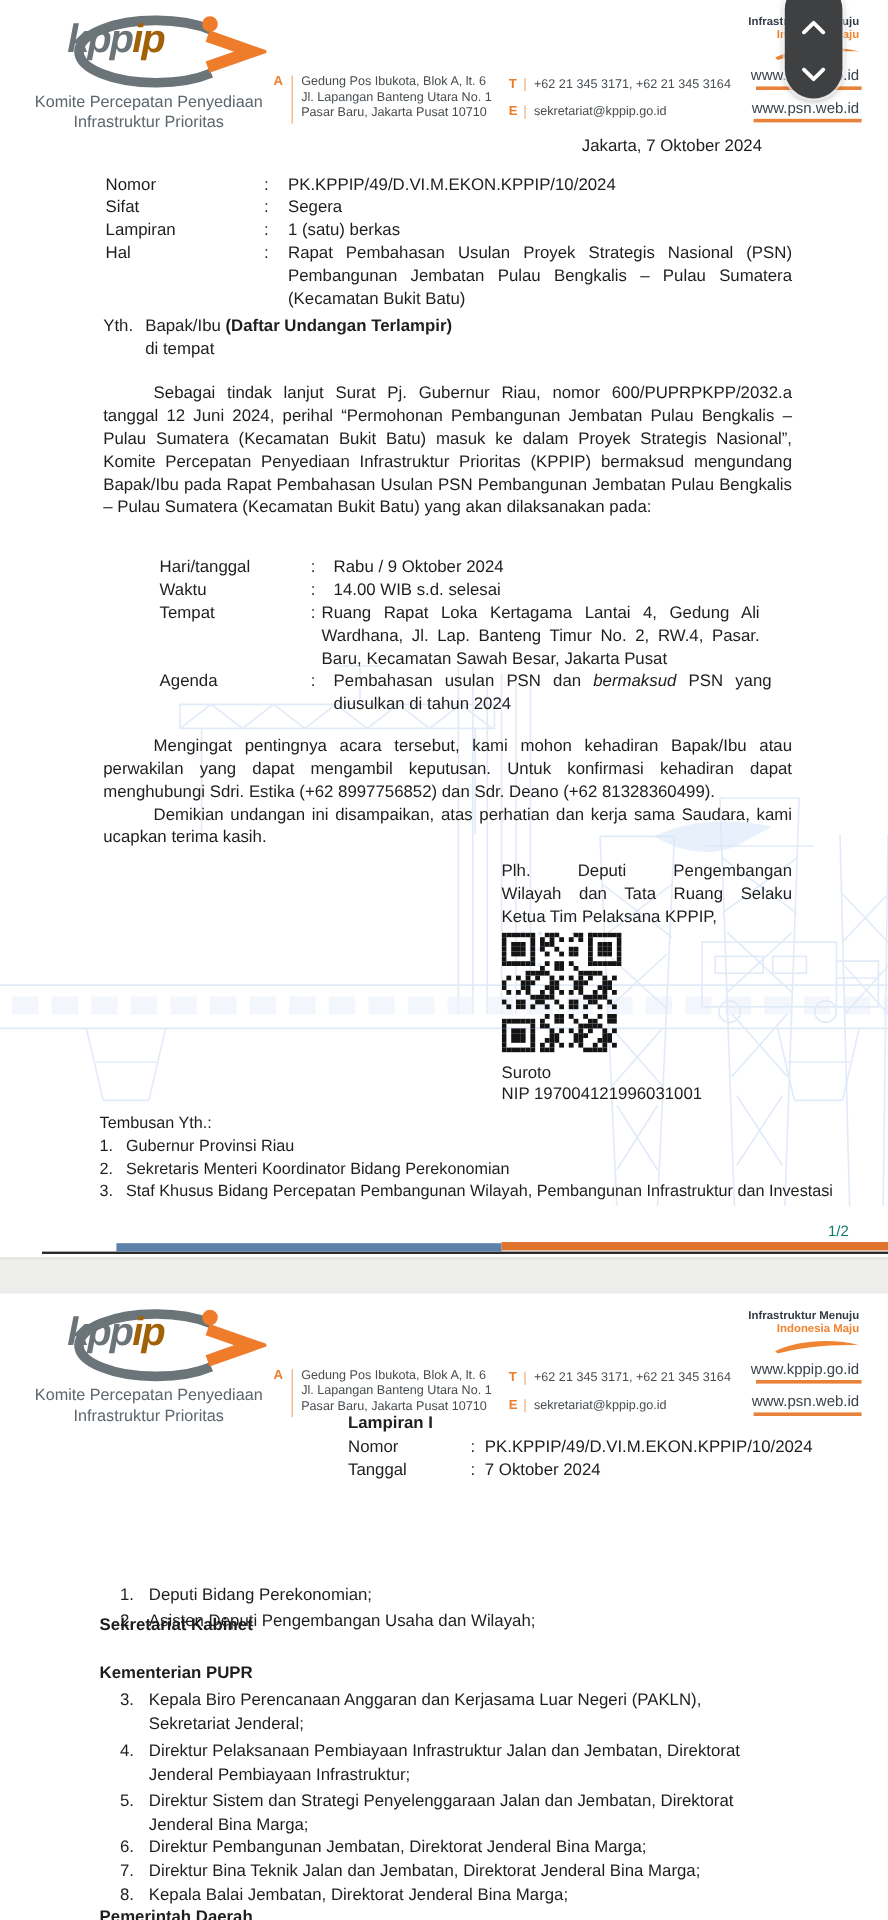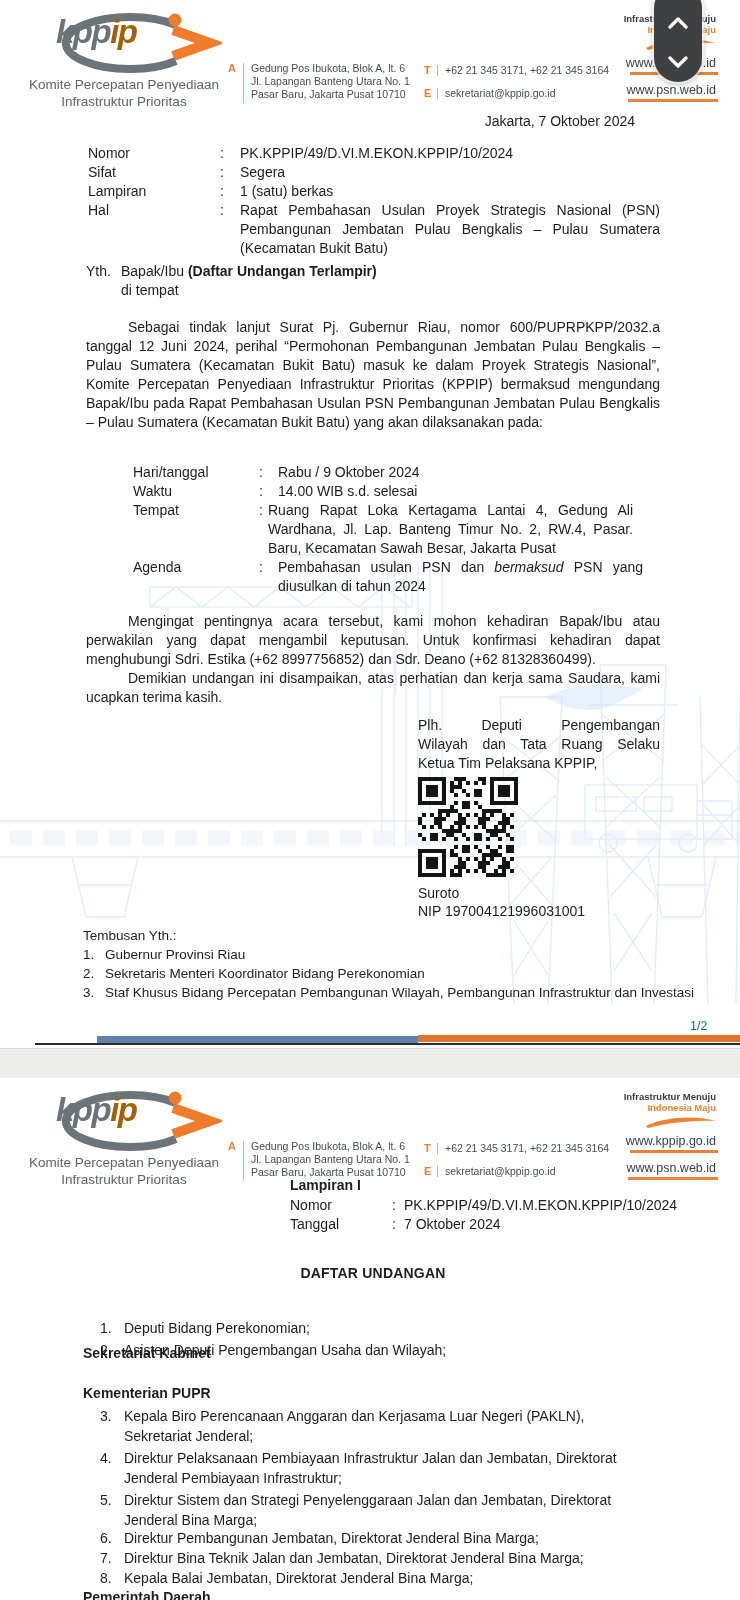--- a/index.html
+++ b/index.html
@@ -500,21 +500,20 @@
   </div>
 
   <div class="abs t14 b" style="left:290px;top:98px;">Lampiran I</div>
   <div class="abs t14" style="left:290px;top:118px;">Nomor</div>
   <div class="abs t14" style="left:392px;top:118px;">:</div>
   <div class="abs t14" style="left:404px;top:118px;">PK.KPPIP/49/D.VI.M.EKON.KPPIP/10/2024</div>
   <div class="abs t14" style="left:290px;top:137px;">Tanggal</div>
   <div class="abs t14" style="left:392px;top:137px;">:</div>
   <div class="abs t14" style="left:404px;top:137px;">7 Oktober 2024</div>
 
-  <div class="abs t14 b" style="left:86px;top:186px;width:574px;text-align:center;letter-spacing:0.2px;">DAFTAR UNDANGAN</div>
 
   <div class="abs t14 b" style="left:83px;top:218px;margin-top:48px;">Sekretariat Kabinet</div>
   <div class="abs lrow" style="left:100px;top:240px;">
       <span class="lnum">1.</span>
       <span class="ltxt">Deputi Bidang Perekonomian;</span>
     </div>
   <div class="abs lrow" style="left:100px;top:262px;">
       <span class="lnum">2.</span>
       <span class="ltxt">Asisten Deputi Pengembangan Usaha dan Wilayah;</span>
     </div>

